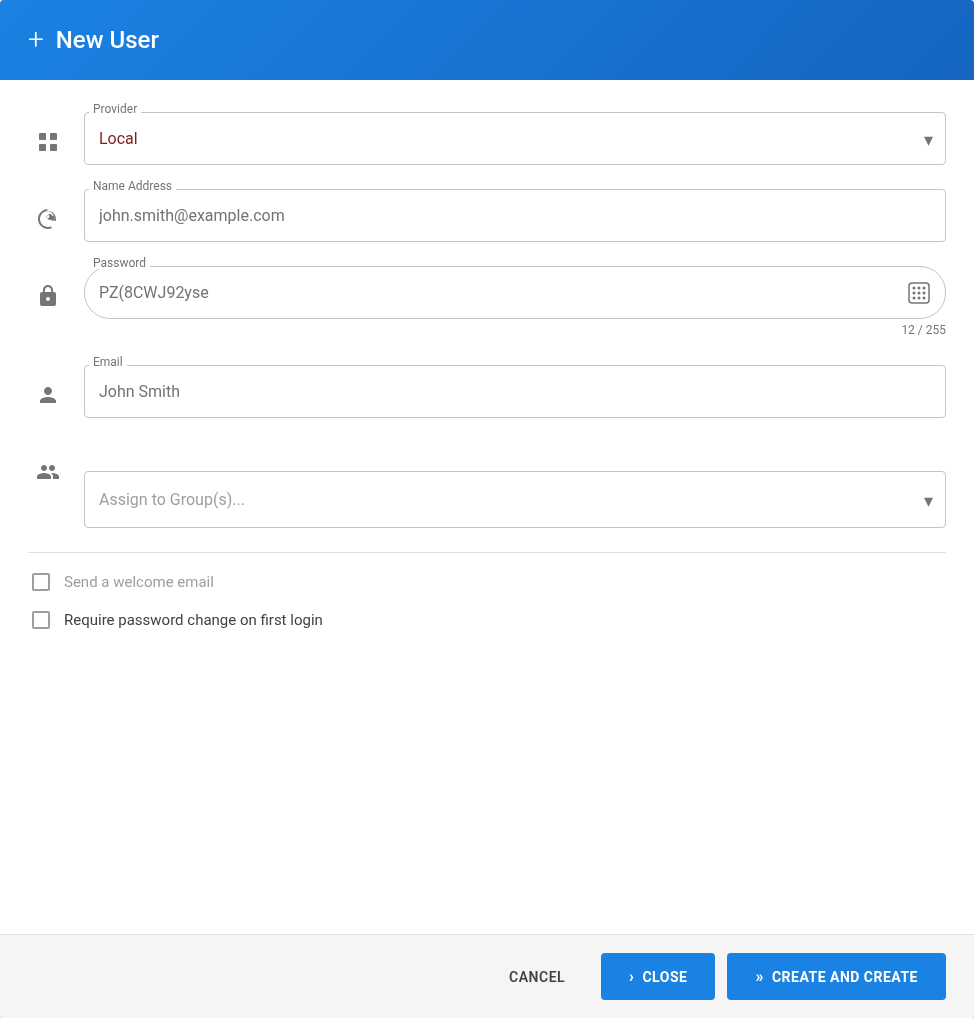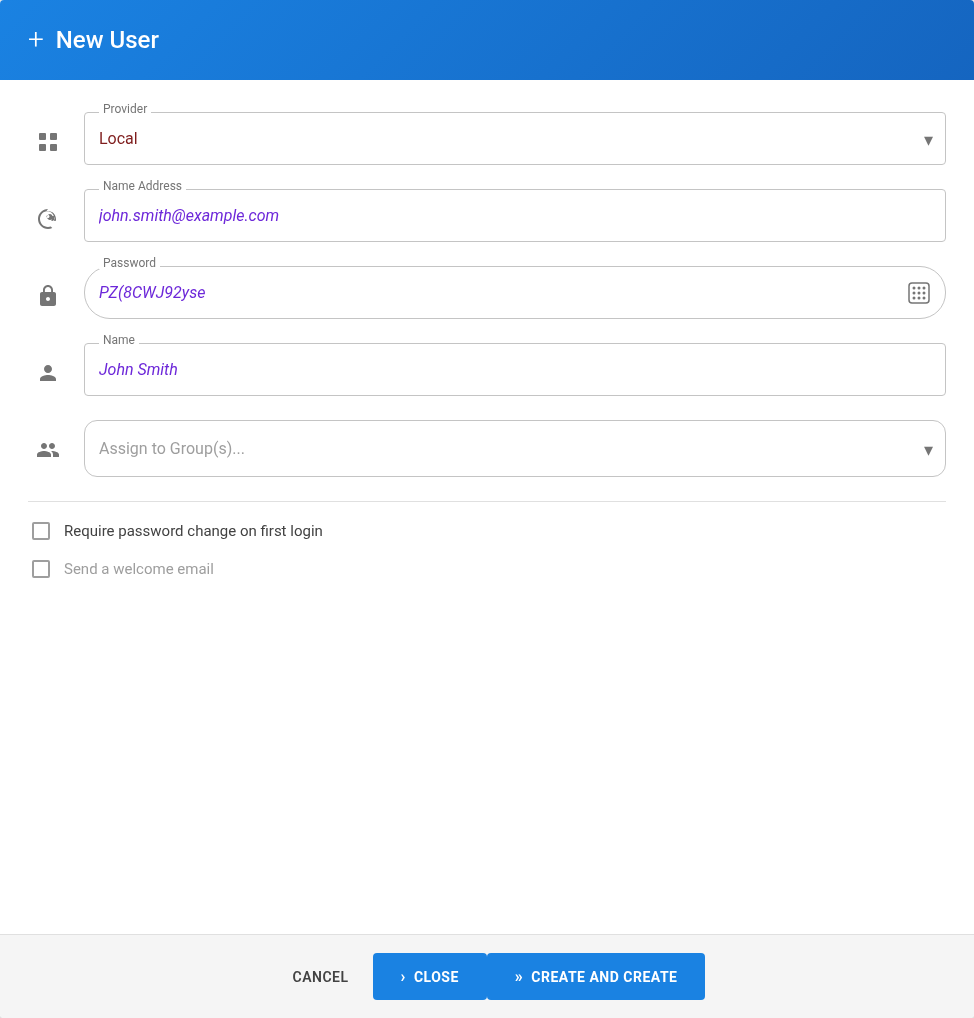--- a/index.html
+++ b/index.html
@@ -86,38 +86,37 @@
     .field-container {
       position: relative;
       border: 1px solid #c4c4c4;
       border-radius: 4px;
       background: #fff;
     }
 
     .field-label {
       position: absolute;
       top: -10px;
-      left: 14px;
+      left: 4px;
       background: #fff;
       padding: 0 4px;
       font-size: 12px;
       color: #757575;
       line-height: 1;
     }
 
     .field-input {
       width: 100%;
       border: none;
       outline: none;
       padding: 16px 14px;
       font-size: 16px;
-      color: #6d28d9;
+      color: #737373;
       background: transparent;
       border-radius: 4px;
-      font-style: italic;
     }
 
     .field-select {
       width: 100%;
       border: none;
       outline: none;
       padding: 16px 40px 16px 14px;
       font-size: 16px;
       color: #7f1d1d;
       background: transparent;
@@ -171,22 +170,23 @@
     .field-hint {
       font-size: 13px;
       color: #9e9e9e;
       margin-top: 6px;
       padding-left: 2px;
     }
 
     .assign-select-container {
       position: relative;
       border: 1px solid #c4c4c4;
-      border-radius: 13px;
+      border-radius: 4px;
       background: #fff;
+      margin-top: 29px;
     }
 
     .assign-select {
       width: 100%;
       border: none;
       outline: none;
       padding: 18px 40px 18px 14px;
       font-size: 16px;
       color: #9e9e9e;
       background: transparent;
@@ -232,22 +232,23 @@
 
     .checkbox-label.disabled {
       color: #9e9e9e;
     }
 
     .dialog-footer {
       background: #f5f5f5;
       border-top: 1px solid #e0e0e0;
       padding: 18px 28px;
       display: flex;
-      justify-content: center;
-      align-items: center;
+      justify-content: flex-end;
+      align-items: center;
+      gap: 12px;
     }
 
     .btn-cancel {
       background: none;
       border: none;
       padding: 14px 24px;
       font-size: 14px;
       font-weight: 600;
       color: #424242;
       cursor: pointer;
@@ -353,32 +354,33 @@
               <circle cx="17" cy="7" r="1.5" fill="#757575"></circle>
               <circle cx="7" cy="12" r="1.5" fill="#757575"></circle>
               <circle cx="12" cy="12" r="1.5" fill="#757575"></circle>
               <circle cx="17" cy="12" r="1.5" fill="#757575"></circle>
               <circle cx="7" cy="17" r="1.5" fill="#757575"></circle>
               <circle cx="12" cy="17" r="1.5" fill="#757575"></circle>
               <circle cx="17" cy="17" r="1.5" fill="#757575"></circle>
             </svg>
           </button>
         </div>
+        <div class="char-count">12 / 255</div>
       </div>
     </div>
 
     <div class="form-row">
       <div class="form-icon">
         <svg viewBox="0 0 24 24" xmlns="http://www.w3.org/2000/svg">
           <path d="M12 12c2.21 0 4-1.79 4-4s-1.79-4-4-4-4 1.79-4 4 1.79 4 4 4zm0 2c-2.67 0-8 1.34-8 4v2h16v-2c0-2.66-5.33-4-8-4z"></path>
         </svg>
       </div>
       <div class="form-field-wrapper">
         <div class="field-container">
-          <span class="field-label">Name</span>
+          <span class="field-label">Email</span>
           <input class="field-input" type="text" value="John Smith" style="">
         </div>
       </div>
     </div>
 
     <div class="form-row">
       <div class="form-icon">
         <svg viewBox="0 0 24 24" xmlns="http://www.w3.org/2000/svg">
           <path d="M16 11c1.66 0 2.99-1.34 2.99-3S17.66 5 16 5c-1.66 0-3 1.34-3 3s1.34 3 3 3zm-8 0c1.66 0 2.99-1.34 2.99-3S9.66 5 8 5C6.34 5 5 6.34 5 8s1.34 3 3 3zm0 2c-2.33 0-7 1.17-7 3.5V19h14v-2.5c0-2.33-4.67-3.5-7-3.5zm8 0c-.29 0-.62.02-.97.05 1.16.84 1.97 1.97 1.97 3.45V19h6v-2.5c0-2.33-4.67-3.5-7-3.5z"></path>
         </svg>
@@ -389,27 +391,27 @@
             <option value="">Assign to Group(s)...</option>
           </select>
           <span class="select-arrow">▾</span>
         </div>
       </div>
     </div>
 
     <hr class="divider">
 
     <div class="checkbox-row">
+      <input type="checkbox" class="checkbox-input" id="sendWelcomeEmail" disabled="" style="">
+      <label class="checkbox-label disabled" for="sendWelcomeEmail">Send a welcome email</label>
+    </div>
+
+    <div class="checkbox-row">
       <input type="checkbox" class="checkbox-input" id="requirePasswordChange" style="">
       <label class="checkbox-label" for="requirePasswordChange">Require password change on first login</label>
-    </div>
-
-    <div class="checkbox-row">
-      <input type="checkbox" class="checkbox-input" id="sendWelcomeEmail" disabled="" style="">
-      <label class="checkbox-label disabled" for="sendWelcomeEmail">Send a welcome email</label>
     </div>
 
   </div>
 
   <div class="dialog-footer">
     <button class="btn-cancel">CANCEL</button>
     <button class="btn-create">
       <span class="btn-arrow">›</span>
       <span>CLOSE</span>
     </button>

